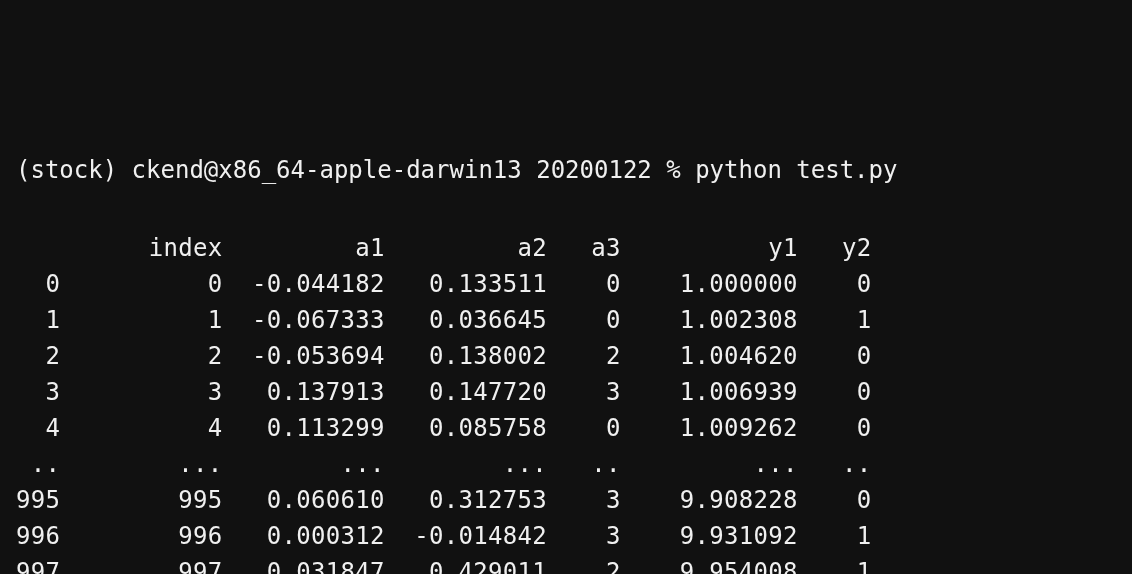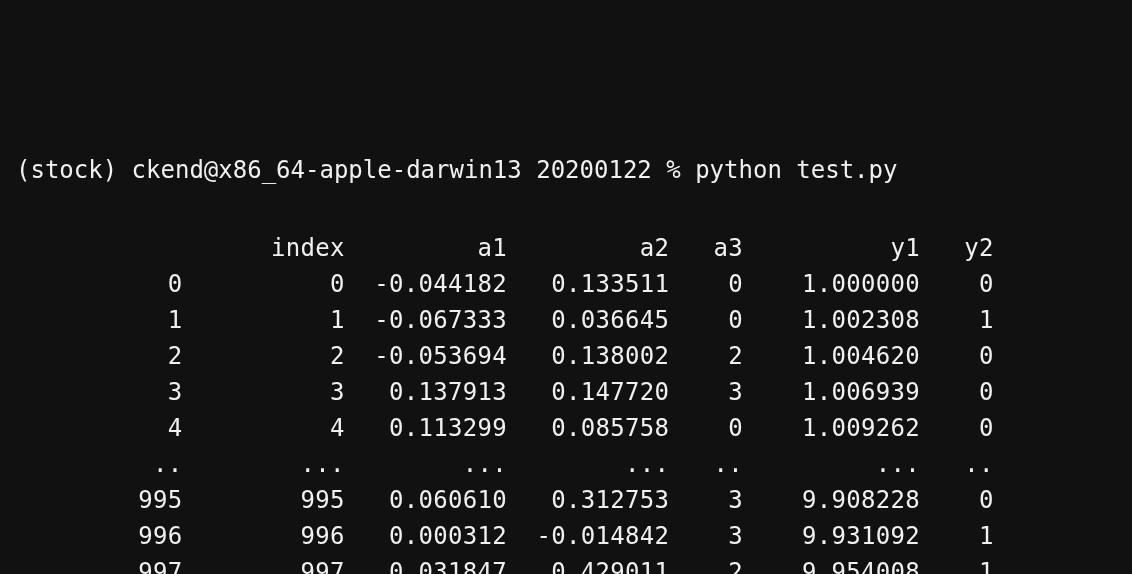--- a/index.html
+++ b/index.html
@@ -18,21 +18,20 @@
       white-space: pre;
       width: 1132px;
       height: 574px;
       overflow: hidden;
     }
     .prompt-line {
       margin-bottom: 6px;
     }
     .table-row {
       letter-spacing: 0.3px;
-      text-align: center;
     }
   </style>
 </head>
 <body>
 
 
 
 <div class="prompt-line"><span>(stock)</span> <span>ckend@x86_64-apple-darwin13</span> <span>20200122</span> <span>%</span> <span>python test.py</span></div>
 <div id="table-output"><div class="table-row">         index         a1         a2   a3          y1   y2</div><div class="table-row">  0          0  -0.044182   0.133511    0    1.000000    0</div><div class="table-row">  1          1  -0.067333   0.036645    0    1.002308    1</div><div class="table-row">  2          2  -0.053694   0.138002    2    1.004620    0</div><div class="table-row">  3          3   0.137913   0.147720    3    1.006939    0</div><div class="table-row">  4          4   0.113299   0.085758    0    1.009262    0</div><div class="table-row"> ..        ...        ...        ...   ..         ...   ..</div><div class="table-row">995        995   0.060610   0.312753    3    9.908228    0</div><div class="table-row">996        996   0.000312  -0.014842    3    9.931092    1</div><div class="table-row">997        997   0.031847   0.429011    2    9.954008    1</div></div>
 

